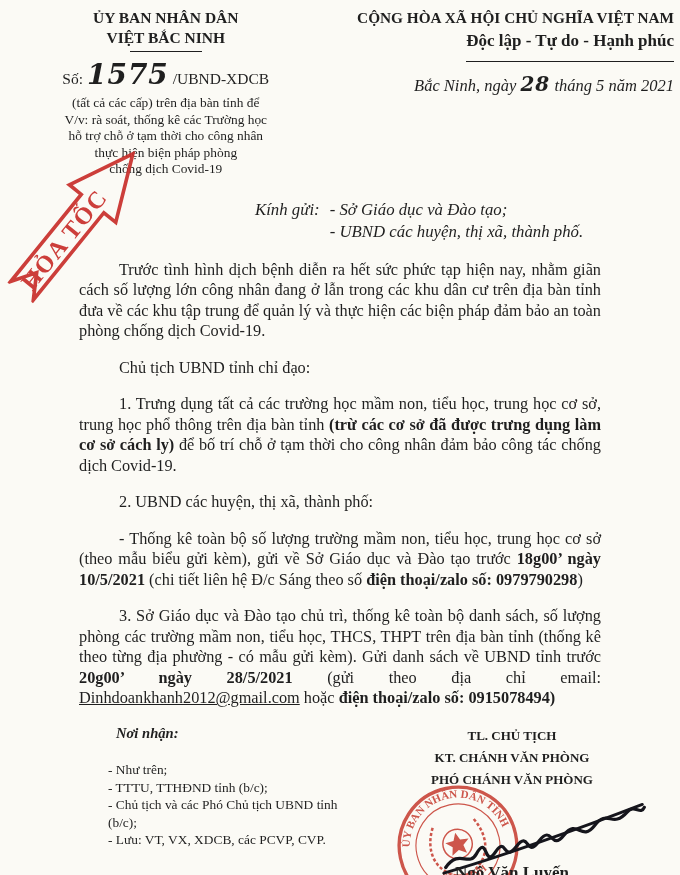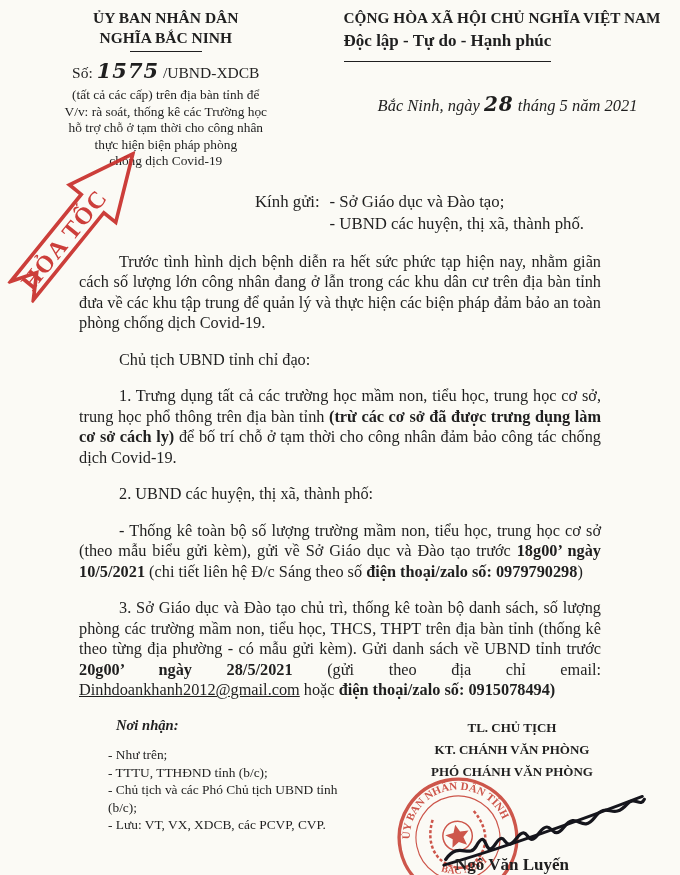--- a/index.html
+++ b/index.html
@@ -18,66 +18,66 @@
     position:relative;
     width:680px;height:875px;
     background:var(--paper);
     color:var(--ink);
     padding:8px 63px 0 63px;
     overflow:hidden;
   }
   
   .header{display:flex;width:654px;margin-left:-43px;gap:32px;}
   .header-left{width:300px;text-align:center;}
-  .header-right{width:340px;text-align:left;}
+  .header-right{width:340px;text-align:right;}
   .org1{font-weight:bold;font-size:15.5px;line-height:20px;}
   .org2{font-weight:bold;font-size:15.5px;line-height:20px;}
   .rule-short{width:72px;border-top:1.4px solid var(--ink);margin:3px auto 6px auto;}
   .doc-number{font-size:15.5px;margin-top:2px;white-space:nowrap;}
-  .hand{font-family:"DejaVu Serif",serif;font-style:italic;font-weight:600;font-size:21px;letter-spacing:1px;}
+  .hand{font-family:"DejaVu Serif",serif;font-style:italic;font-weight:600;font-size:28px;letter-spacing:1px;}
   .subject{font-size:13.4px;line-height:16.6px;margin-top:4px;}
   .nat1{font-weight:bold;font-size:15.3px;line-height:20px;white-space:nowrap;}
   .nat2{font-weight:bold;font-size:17px;line-height:22px;margin-top:2px;}
   .nat2 span{display:inline-block;border-bottom:1.6px solid var(--ink);padding-bottom:9px;}
-  .dateline{font-style:italic;font-size:16.5px;margin-top:30px;margin-left:34px;white-space:nowrap;}
+  .dateline{font-style:italic;font-size:16.5px;margin-top:10px;margin-left:34px;white-space:nowrap;}
   .dateline .hand{font-size:20px;}
   
   .urgent{
     position:absolute;left:-12px;top:188px;width:182px;
     transform:rotate(-51deg);transform-origin:center;
     opacity:.92;pointer-events:none;
   }
   
-  .recipients{display:flex;gap:10px;margin-top:21px;padding-left:192px;font-size:16.8px;line-height:22.5px;}
+  .recipients{display:flex;gap:10px;margin-top:21px;padding-left:192px;font-size:16.8px;line-height:22.5px;font-style:italic;}
   .recipients .label{white-space:nowrap;}
   
   .docbody{margin-top:9px;font-size:16.3px;line-height:20.5px;}
   .para{margin:16px;text-indent:40px;text-align:justify;}
   .para .b{font-weight:bold;}
   .para .u{text-decoration:underline;}
   
   .footer{display:flex;margin-top:5px;width:554px;}
   .footer-left{flex:1;margin-left:45px;font-size:13.4px;line-height:17.5px;}
-  .noinhan{font-weight:bold;font-style:italic;font-size:14.6px;margin-left:8px;margin-bottom:12px;}
+  .noinhan{font-weight:bold;font-style:italic;font-size:14.6px;margin-left:8px;margin-bottom:19px;}
   .footer-right{width:300px;margin-right:-45px;text-align:center;}
   .title-line{font-weight:bold;font-size:13px;line-height:22px;}
   .sign-area{position:relative;height:150px;width:100%;}
   .seal{position:absolute;left:33px;top:-8px;width:126px;height:126px;opacity:.85;transform:rotate(-12deg);}
   .signature{position:absolute;left:77px;top:2px;width:212px;height:84px;}
   .signer-name{position:absolute;top:72px;left:0;width:100%;font-weight:bold;font-size:17px;}
 </style>
 </head>
 <body>
 
 <div class="page">
 
   <div class="header">
     <div class="header-left">
       <div class="org1">ỦY BAN NHÂN DÂN</div>
-      <div class="org2">NGHĨA BẮC NINH</div>
+      <div class="org2">VIỆT BẮC NINH</div>
       <div class="rule-short"></div>
       <div class="doc-number">
         <span>Số:</span>
         <span class="hand">1575</span>
         <span>/UBND-XDCB</span>
       </div>
       <div class="subject">
         <div>(tất cả các cấp) trên địa bàn tỉnh để</div>
         <div>V/v: rà soát, thống kê các Trường học</div>
         <div>hỗ trợ chỗ ở tạm thời cho công nhân</div>

